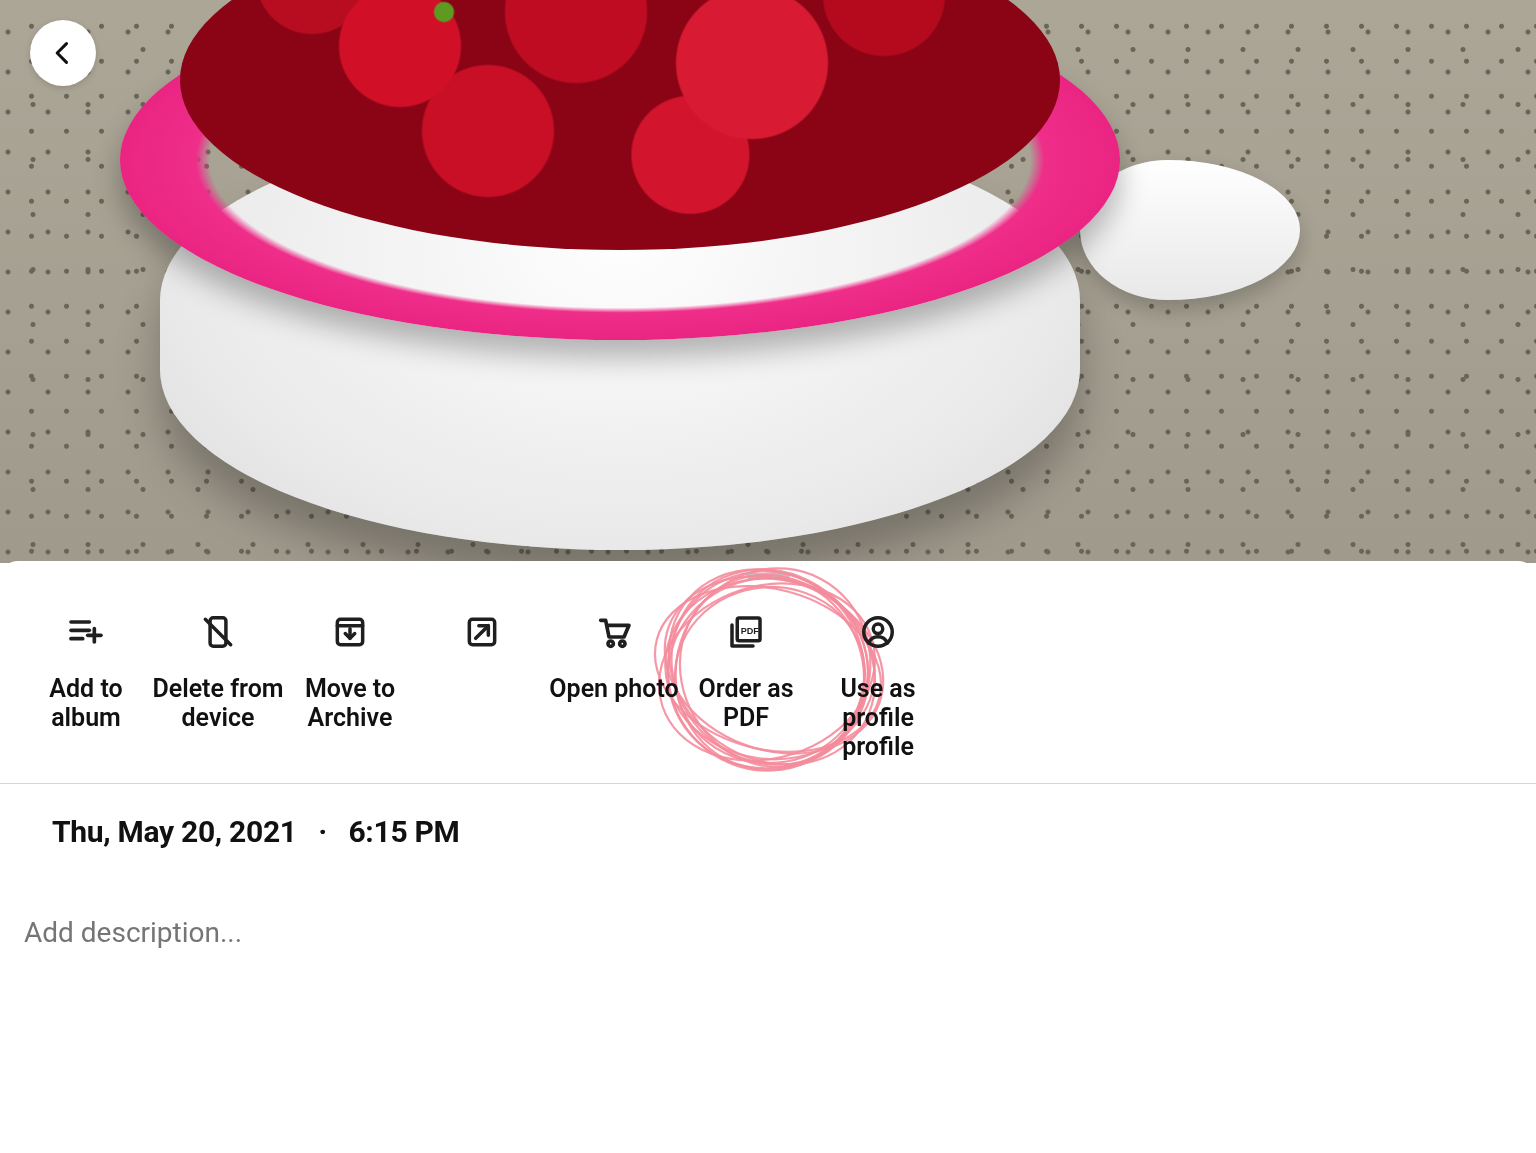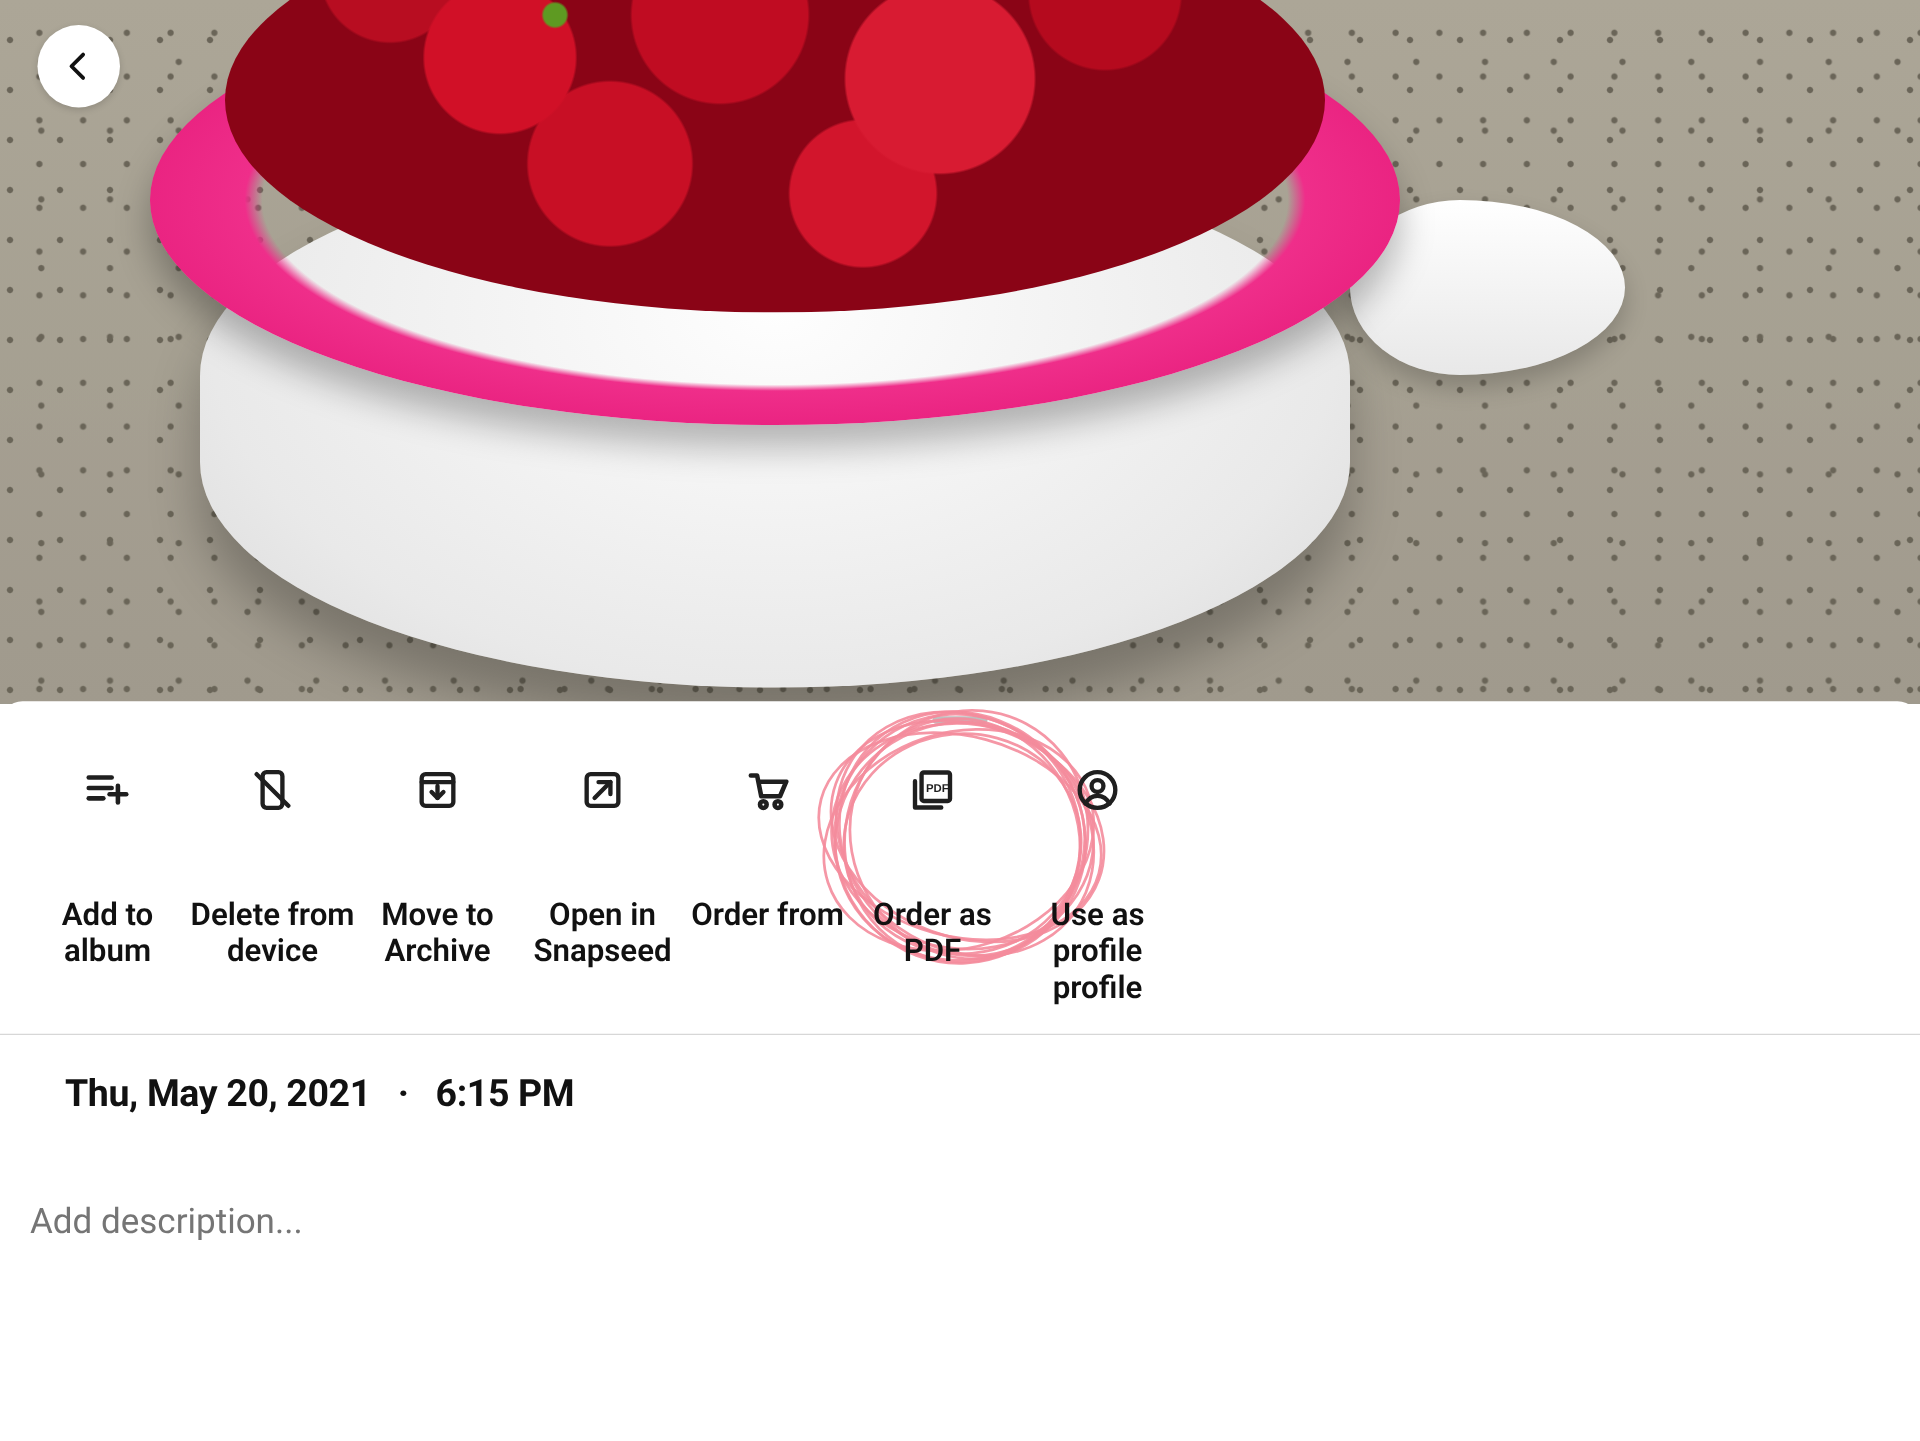--- a/index.html
+++ b/index.html
@@ -116,21 +116,20 @@
   }
   .action {
     flex: 0 0 132px;
     display: flex;
     flex-direction: column;
     align-items: center;
     text-align: center;
     cursor: pointer;
     position: relative;
     z-index: 2;
-    gap: 44px;
   }
   .action .icon {
     height: 46px;
     display:flex; align-items:center; justify-content:center;
     color:#1f1f1f;
     margin-bottom: 20px;
   }
   .action .label {
     font-size: 25px;
     font-weight: 600;
@@ -249,32 +248,31 @@
     </div>
 
     <div class="action">
       <span class="icon">
         <svg width="38" height="38" viewBox="0 0 24 24" fill="none" stroke="#1f1f1f" stroke-width="2.2" stroke-linecap="round" stroke-linejoin="round">
           <rect x="4" y="4" width="16" height="16" rx="2"></rect>
           <polyline points="10 8 16 8 16 14"></polyline>
           <line x1="8" y1="16" x2="16" y2="8"></line>
         </svg>
       </span>
-      <span class="label">Open in Snapseed</span>
     </div>
 
     <div class="action">
       <span class="icon">
         <svg width="40" height="40" viewBox="0 0 24 24" fill="none" stroke="#1f1f1f" stroke-width="2.2" stroke-linecap="round" stroke-linejoin="round">
           <path d="M4 5h3l2 10h9l3-7H8"></path>
           <circle cx="10" cy="19" r="1.6"></circle>
           <circle cx="17" cy="19" r="1.6"></circle>
         </svg>
       </span>
-      <span class="label">Order from</span>
+      <span class="label">Open photo</span>
     </div>
 
     <div class="action">
       <span class="icon">
         <svg width="42" height="42" viewBox="0 0 24 24" fill="none" stroke="#1f1f1f" stroke-width="2" stroke-linecap="round" stroke-linejoin="round">
           <rect x="7" y="4" width="13" height="13" rx="1"></rect>
           <path d="M4 8v12h12"></path>
           <text x="9" y="13" font-size="5.2" font-family="Arial" font-weight="700" fill="#1f1f1f" stroke="none">PDF</text>
         </svg>
       </span>

